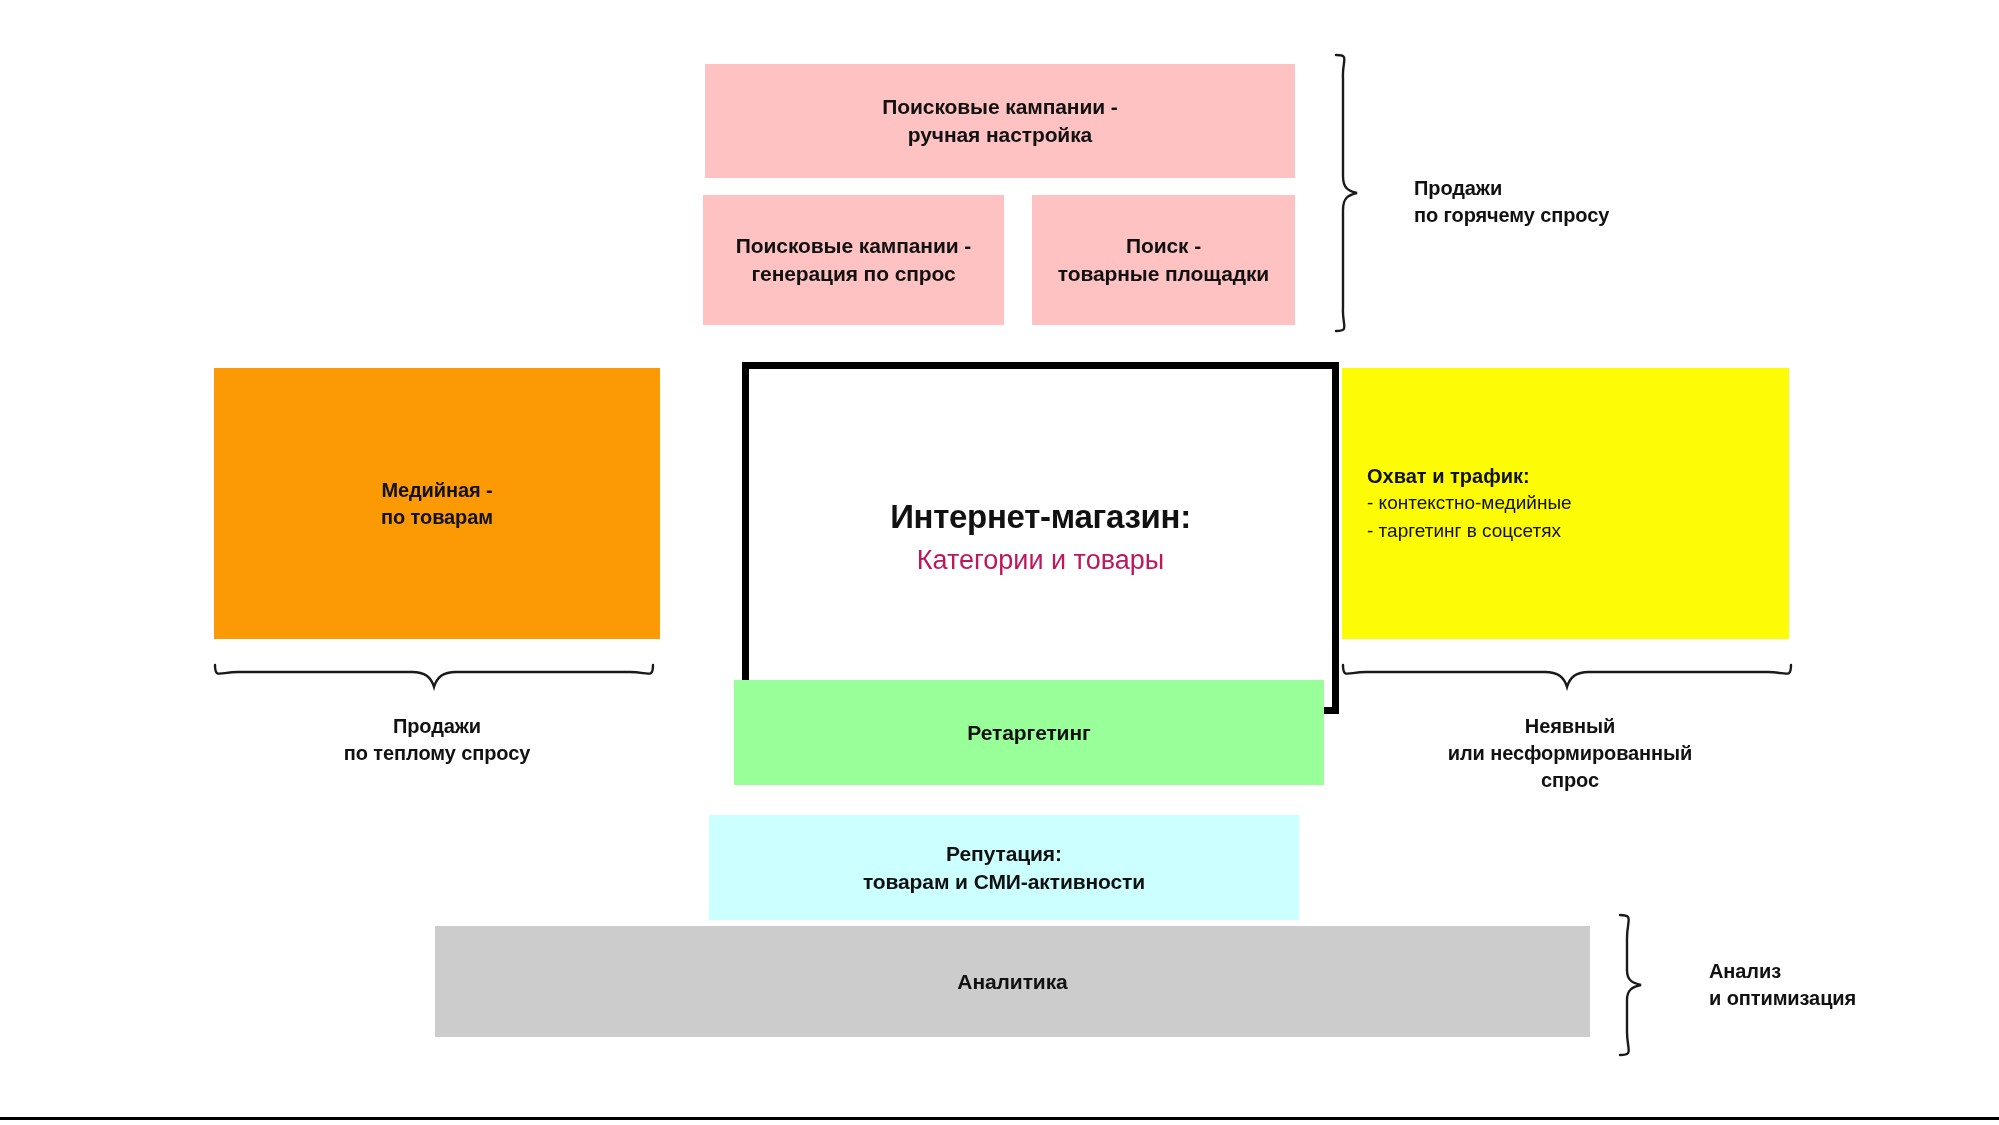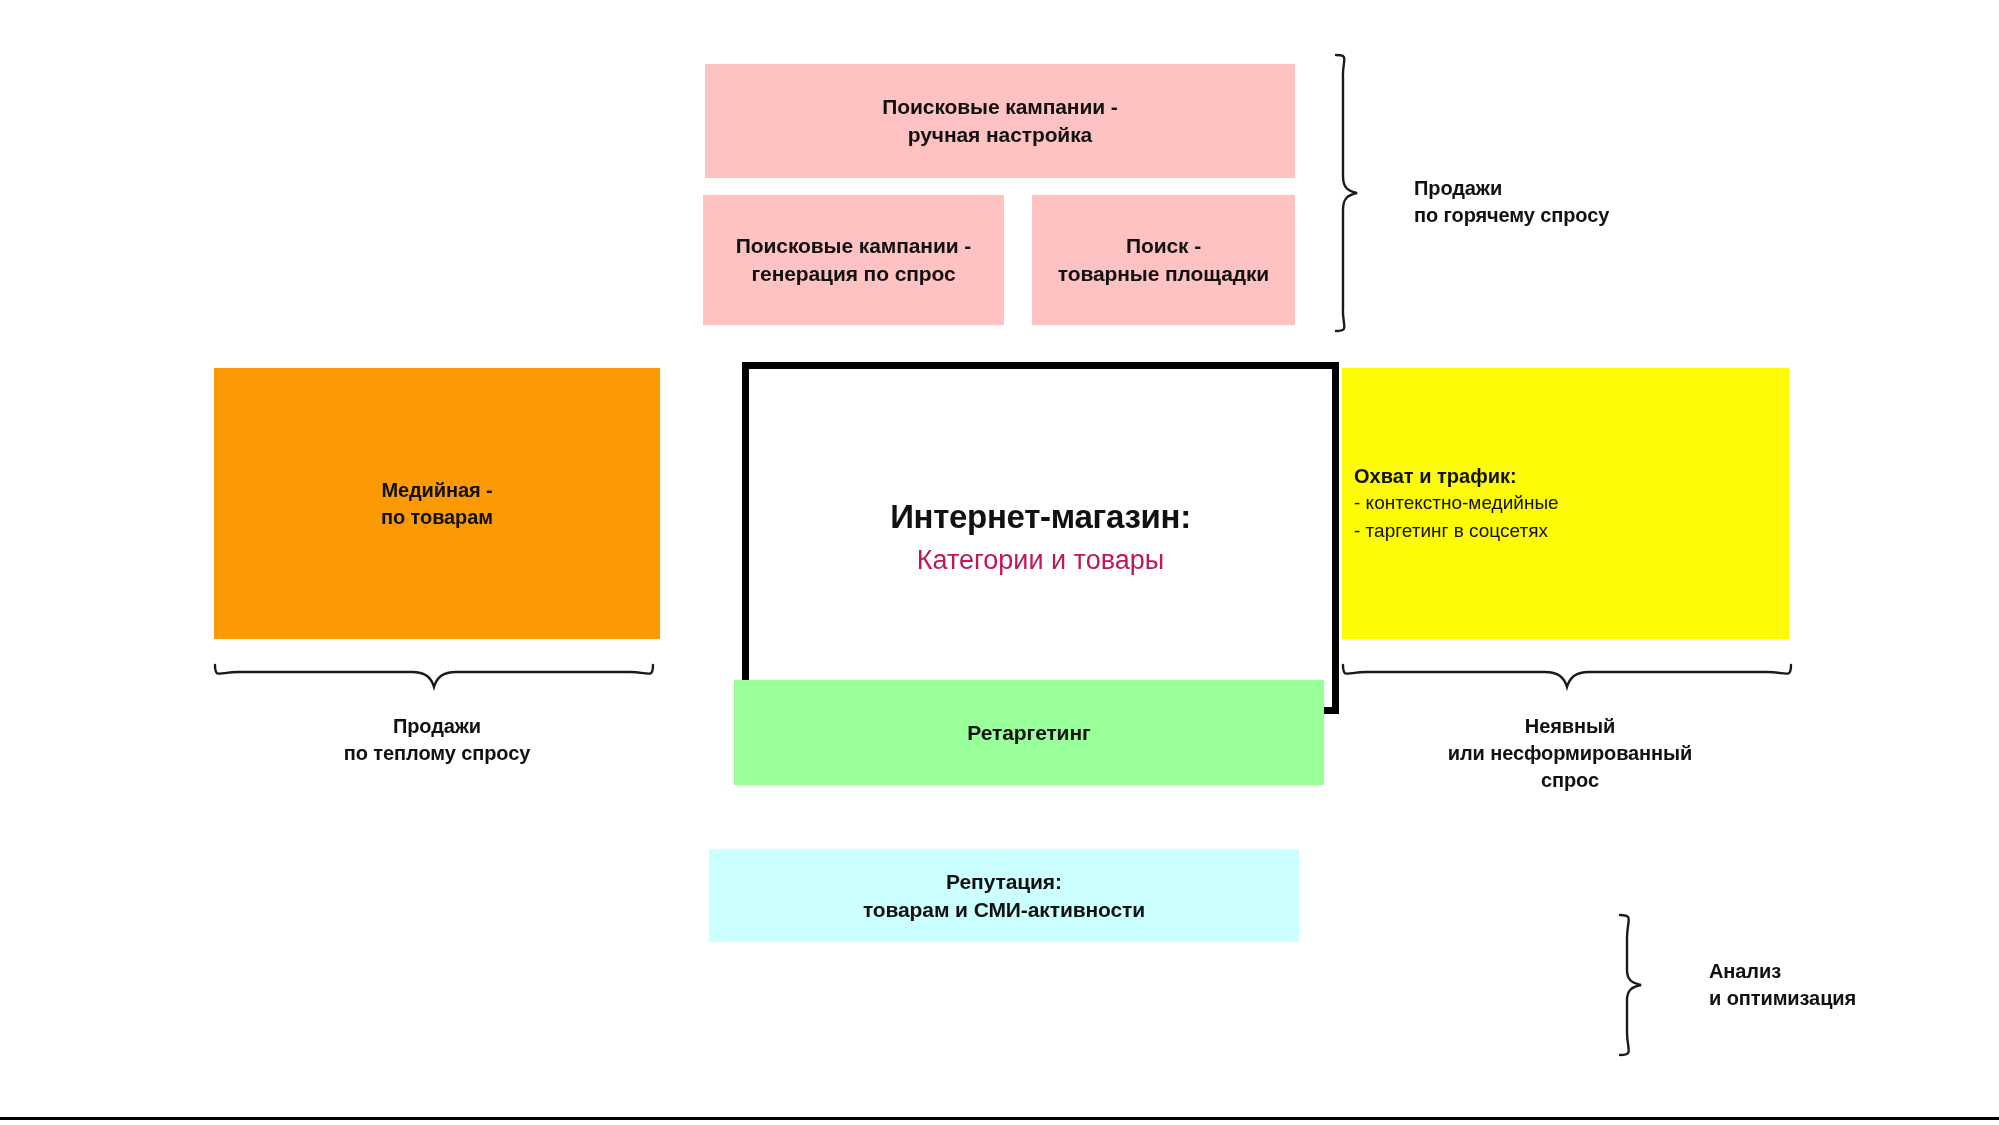--- a/index.html
+++ b/index.html
@@ -63,39 +63,39 @@
     line-height: 1.4;
     color: #be185d;
     margin-top: 4px;
   }
 
   
   #yellow-box {
     left: 1342px; top: 368px; width: 447px; height: 271px;
     align-items: flex-start;
     justify-content: center;
-    padding-left: 12px;
+    padding-left: 25px;
     text-align: left;
   }
   #yellow-box .heading {
     font-weight: bold;
     font-size: 20px;
     line-height: 1.3;
     white-space: nowrap;
   }
   #yellow-box .bullet {
     font-weight: normal;
     font-size: 19px;
     line-height: 1.45;
     white-space: nowrap;
   }
 
   
   #green-box { left: 734px; top: 680px; width: 590px; height: 105px; }
-  #cyan-box  { left: 709px; top: 849px; width: 590px; height: 93px; }
+  #cyan-box  { left: 709px; top: 815px; width: 590px; height: 105px; }
 
   
   #gray-box  { left: 435px; top: 926px; width: 1155px; height: 111px; }
 
   
   .brace-label {
     position: absolute;
     font-weight: bold;
     font-size: 20px;
     line-height: 1.35;
@@ -160,20 +160,23 @@
 
   <div class="box" id="green-box" style="background:#99ff99;">
     <div class="line">Ретаргетинг</div>
   </div>
 
   <div class="box" id="cyan-box" style="background:#ccffff;">
     <div class="line">Репутация:</div>
     <div class="line">товарам и СМИ-активности</div>
   </div>
 
+  <div class="box" id="gray-box" style="background:#cccccc;">
+    <div class="line">Аналитика</div>
+  </div>
 
   <svg class="brace" id="brace-hot" viewBox="0 0 46 282">
     <path d="M10 3 C24 3, 16 8, 17 26 L17 124 C17 136, 22 139, 31 141
              C22 143, 17 146, 17 158 L17 256 C16 274, 24 279, 10 279" fill="none" stroke="#1a1a1a" stroke-width="2.4" stroke-linecap="round"></path>
   </svg>
   <div class="brace-label" id="label-hot">Продажи
 по горячему спросу</div>
 
   <svg class="brace" id="brace-warm" viewBox="0 0 450 46">
     <path d="M3 10 C3 24, 8 17, 26 17 L200 17 C213 17, 219 22, 222 32

